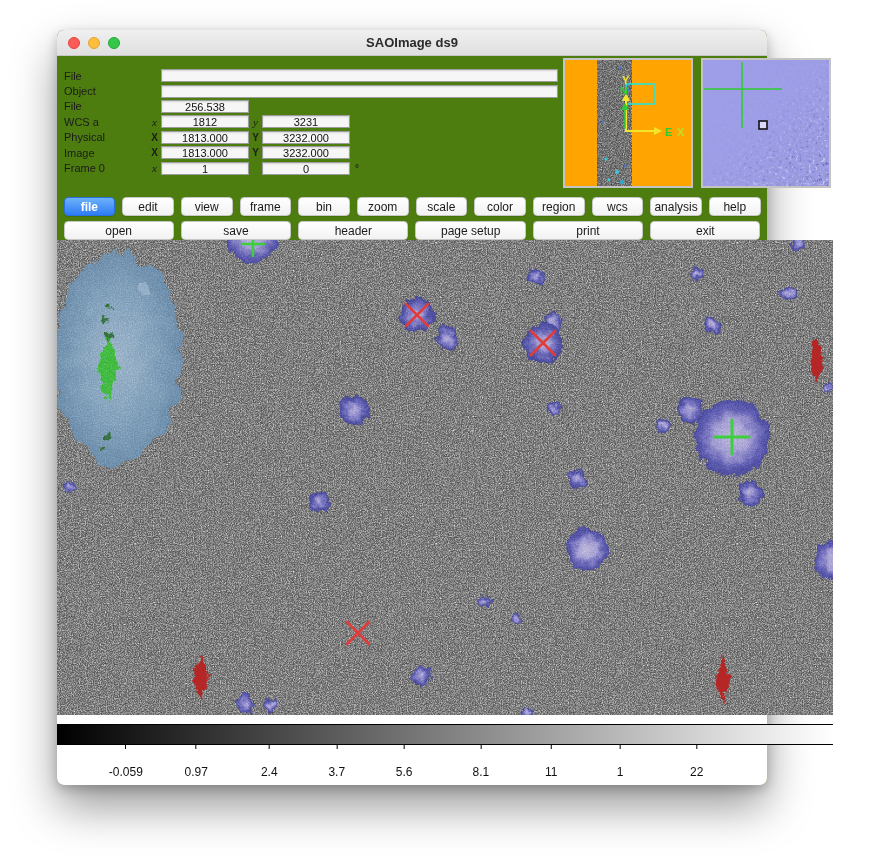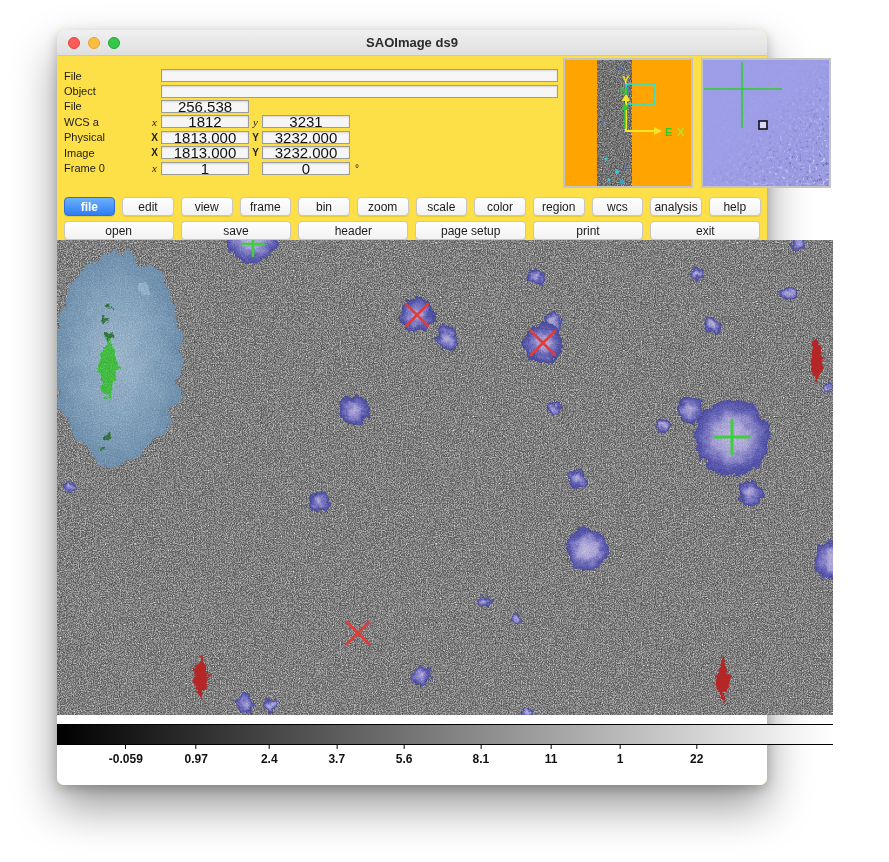--- a/index.html
+++ b/index.html
@@ -1,19 +1,19 @@
 <!DOCTYPE html>
 <html><head>
 <meta charset="utf-8">
 <style>
   * { margin:0; padding:0; box-sizing:border-box; }
   html,body { width:889px; height:862px; background:#ffffff; font-family:"Liberation Sans", sans-serif; }
   .window {
     position:absolute; left:57px; top:30px; width:710px; height:755px;
-    background:#fde047; border-radius:7px;
+    background:#4d7c0f; border-radius:7px;
     box-shadow:0 22px 45px rgba(0,0,0,0.40), 0 4px 12px rgba(0,0,0,0.22);
   }
   
   .titlebar {
     height:26px; border-radius:7px 7px 0 0;
     background:linear-gradient(180deg,#f0f0f0,#dfdfdf);
     border-bottom:1px solid #c6c6c6;
     display:flex; align-items:center; justify-content:center; position:relative;
   }
   .titlebar .title { font-size:13px; font-weight:600; color:#2b2b2b; }
@@ -22,21 +22,21 @@
   .light.red   { background:#fc5b57; border:0.5px solid #e2453f; }
   .light.yellow{ background:#fdbe3f; border:0.5px solid #e0a433; }
   .light.green { background:#34c84a; border:0.5px solid #27a436; }
   
   .infopanel { position:relative; height:136px; padding:12px 0 0 3px; }
   .irow { display:flex; align-items:center; height:15.4px; }
   .ilabel { width:88px; padding-left:4px; font-size:11px; color:#1c1c1c; }
   .k { width:13px; font-size:10px; text-align:center; color:#1c1c1c; font-weight:bold; }
   .k.it { font-family:"Liberation Serif", serif; font-style:italic; font-weight:normal; font-size:11px; }
   .field {
-    height:13px; line-height:12px; font-size:15px; text-align:center; color:#111;
+    height:13px; line-height:12px; font-size:11px; text-align:center; color:#111;
     background:#f6f6f6; border:1px solid #9c9c9c;
     box-shadow:inset 0 1px 2px rgba(0,0,0,0.13);
   }
   .field.wide { width:397px; }
   .field.narrow { width:88px; }
   .field.second { }
   .deg { font-size:10px; margin-left:5px; color:#111; }
   .minibox {
     position:absolute; top:2px; width:130px; height:130px;
     border:2px solid #c4c4c4; background:#000; box-shadow:0 0 0 1px #e8e8e8 inset;
@@ -62,21 +62,21 @@
   .sky-wrap { width:776px; height:475px; overflow:hidden; background:#111; }
   
   .colorbar { position:relative; height:70px; background:#ffffff; border-radius:0 0 7px 7px; }
   .grad {
     position:absolute; left:0; top:9px; width:776px; height:21px;
     border-top:1px solid #000; border-bottom:1px solid #000;
     background:linear-gradient(90deg,#000000,#ffffff);
   }
   .tick { position:absolute; top:30px; transform:translateX(-50%); text-align:center; }
   .tick .mark { display:block; width:1px; height:4px; background:#000; margin:0 auto; }
-  .tick .tlabel { display:block; margin-top:3px; font-size:12px; font-weight:700; color:#111; }
+  .tick .tlabel { display:block; margin-top:16px; font-size:12px; font-weight:400; color:#111; }
 </style>
 </head>
 <body>
 
 <div class="window">
 
   <div class="titlebar">
     <div class="lights">
       <span class="light red"></span>
       <span class="light yellow"></span>

